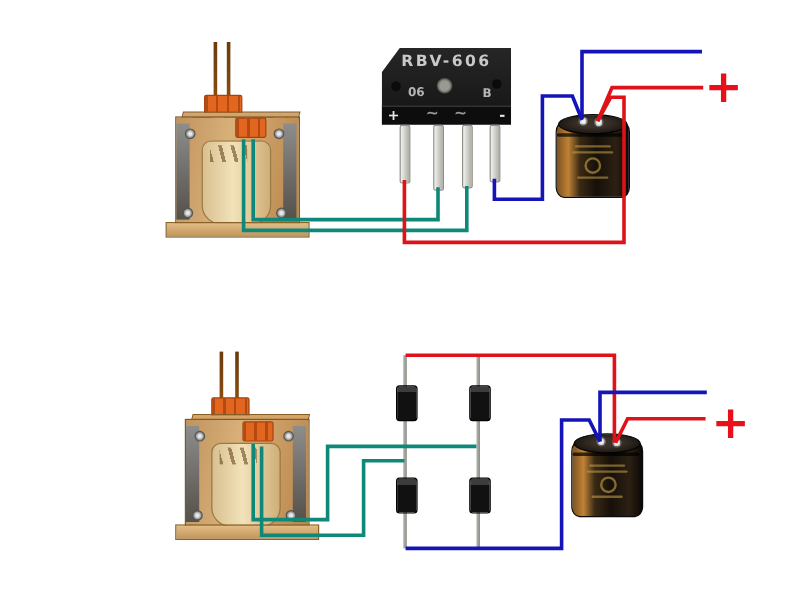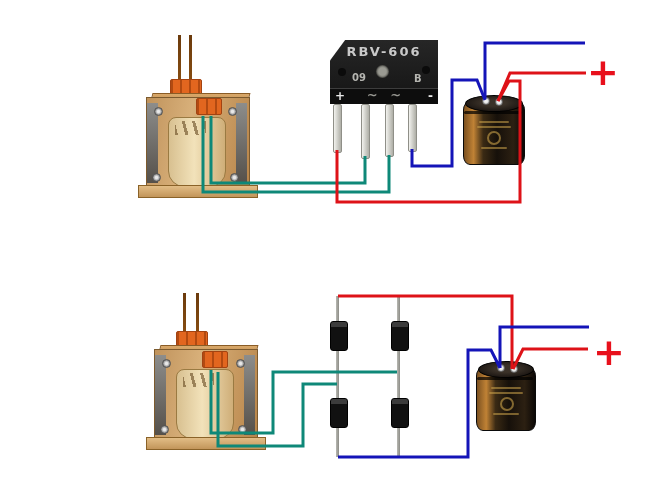--- a/index.html
+++ b/index.html
@@ -38,21 +38,21 @@
   .tx .bobbin{position:absolute;background:linear-gradient(90deg,#d8c090,#f2e2ba 45%,#cfae78);
         border:1px solid #9a7a42;border-radius:8px 8px 16px 16px;}
   .tx .bobbin::before{content:"";position:absolute;left:6px;top:3px;width:55%;height:14px;
         background:repeating-linear-gradient(75deg,rgba(90,60,20,.55) 0 3px,transparent 3px 10px);}
   .tx .flange{position:absolute;background:linear-gradient(#e2bd86,#c2955a);border:1px solid #8a6228;}
   .tx .screw{position:absolute;width:7px;height:7px;border-radius:50%;
         background:radial-gradient(#e8e8e8 25%,#777 75%);border:1px solid #555;}
 
   
   .rect-body{left:318px;top:40px;width:108px;height:64px;background:linear-gradient(#262626,#141414);
-        clip-path:polygon(0 32%,14% 0,100% 0,100% 100%,0 100%);margin-left:12px;}
+        clip-path:polygon(0 32%,14% 0,100% 0,100% 100%,0 100%);}
   .rect-model{position:absolute;left:0;top:4px;width:100%;text-align:center;color:#c9c9c9;
         font-size:13px;font-weight:bold;letter-spacing:2px;}
   .rect-sub{position:absolute;color:#b5b5b0;font-size:10px;font-weight:bold;}
   .rect-hole{position:absolute;left:46px;top:25px;width:13px;height:13px;border-radius:50%;
         background:radial-gradient(#9a9a92 40%,#55554e);box-shadow:inset 0 0 2px #000;}
   .rect-dot{position:absolute;width:8px;height:8px;border-radius:50%;background:#0b0b0b;}
   .rect-strip{position:absolute;left:0;top:48px;width:108px;height:16px;background:#0d0d0d;
         border-top:1px solid #3d3d3d;color:#e8e8e8;font-size:12px;font-weight:bold;}
   .rect-strip .pm{position:absolute;top:0;line-height:15px;}
   .rect-strip .acm{position:absolute;top:-2px;left:34px;width:44px;text-align:center;color:#9a9a94;
@@ -96,21 +96,21 @@
     <div class="blockS" style="left:60px;top:65px;width:24px;height:15px;"></div>
     <div class="flange" style="left:2px;top:152px;width:118px;height:11px;"></div>
     <div class="screw" style="left:18px;top:74px;"></div>
     <div class="screw" style="left:92px;top:74px;"></div>
     <div class="screw" style="left:16px;top:140px;"></div>
     <div class="screw" style="left:94px;top:140px;"></div>
   </div>
 
   <div class="abs rect-body">
     <div class="rect-model">RBV-606</div>
-    <div class="rect-sub" style="left:22px;top:32px;">09</div>
+    <div class="rect-sub" style="left:22px;top:32px;">06</div>
     <div class="rect-sub" style="left:84px;top:33px;">B</div>
     <div class="rect-hole"></div>
     <div class="rect-dot" style="left:8px;top:28px;"></div>
     <div class="rect-dot" style="left:92px;top:26px;"></div>
     <div class="rect-strip">
       <span class="pm" style="left:5px;">+</span>
       <span class="acm">~ ~</span>
       <span class="pm" style="right:5px;">-</span>
     </div>
   </div>

